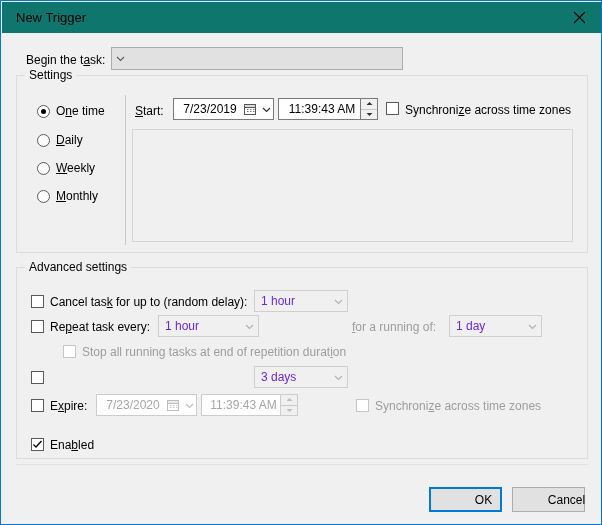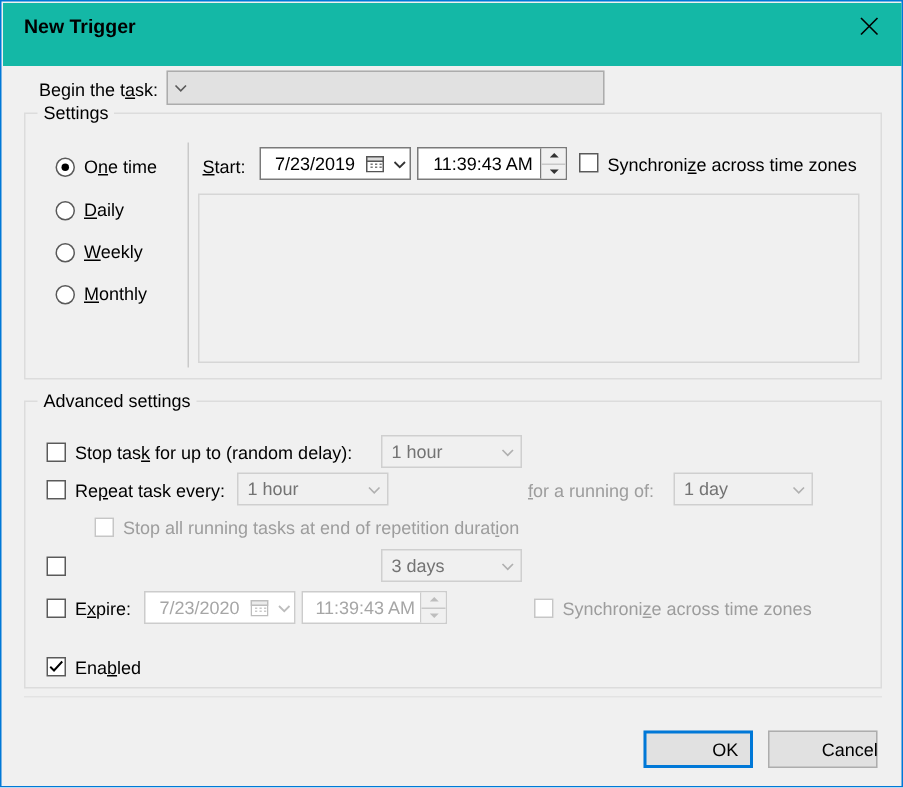--- a/index.html
+++ b/index.html
@@ -23,24 +23,23 @@
     background: #f0f0f0;
     overflow: hidden;
   }
 
   
   .titlebar {
     position: absolute;
     left: 1px;
     top: 1px;
     width: 600px;
-    height: 42px;
-    background: #14b8a6;
-    box-sizing: border-box;
-    font-weight: bold;
+    height: 31px;
+    background: #0f766e;
+    box-sizing: border-box;
   }
   .title-text {
     position: absolute;
     left: 14px;
     top: 8px;
     font-size: 13px;
     color: #000000;
     white-space: nowrap;
   }
   .close-btn {
@@ -100,21 +99,21 @@
   .combo .carrow {
     width: 17px;
     display: flex;
     align-items: center;
     justify-content: center;
   }
   .combo.disabled {
     background: #f0f0f0;
     border-color: #cfcfcf;
   }
-  .combo.disabled .ctext { color: #737373; }
+  .combo.disabled .ctext { color: #6d28d9; }
 
   
   .field {
     position: absolute;
     box-sizing: border-box;
     border: 1px solid #7a7a7a;
     background: #ffffff;
     display: flex;
     align-items: center;
     text-align: center;
@@ -315,21 +314,21 @@
     <span>Synchroni</span><span class="u">z</span><span>e across time zones</span>
   </div>
 
   <div class="detail-pane" style="left:131px; top:128px; width:441px; height:113px;"></div>
 
   <div class="groupbox" style="left:15px; top:266px; width:572px; height:192px;"></div>
   <div class="group-title" style="left:24px; top:259px;">Advanced settings</div>
 
   <div class="check" style="left:30px; top:294px;"></div>
   <div class="lbl" style="left:49px; top:294px;">
-    <span>Stop tas</span><span class="u">k</span><span> for up to (random delay):</span>
+    <span>Cancel tas</span><span class="u">k</span><span> for up to (random delay):</span>
   </div>
   <div class="combo disabled" style="left:253px; top:289px; width:94px; height:22px;">
     <div class="ctext">1 hour</div>
     <div class="carrow">
       <svg width="11" height="11" viewBox="0 0 11 11">
         <path d="M2 4 L5.5 7.5 L9 4" stroke="#b0b0b0" stroke-width="1.1" fill="none"></path>
       </svg>
     </div>
   </div>
 

